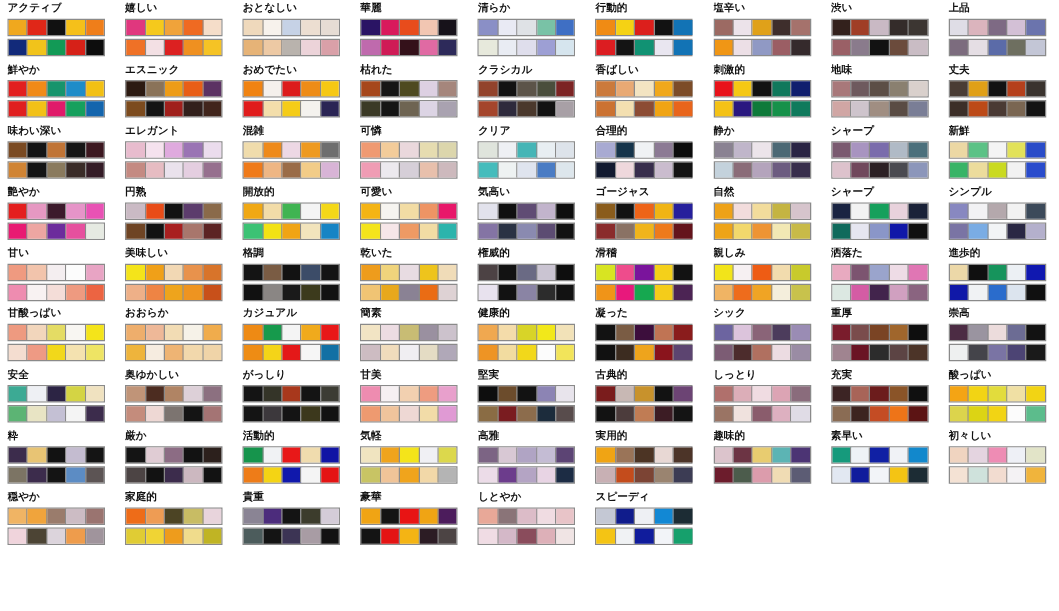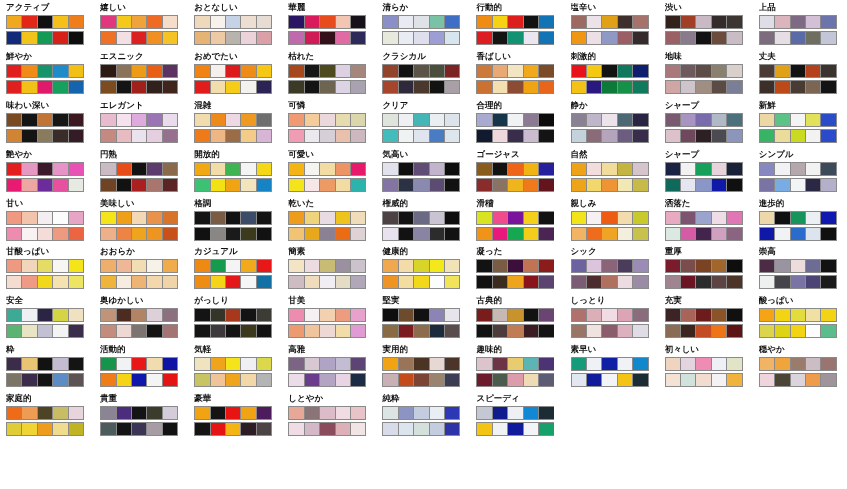--- a/index.html
+++ b/index.html
@@ -1143,20 +1143,37 @@
       </div>
       <div class="swatch-row">
         <div class="swatch" style="background: rgb(124, 116, 100);"></div>
         <div class="swatch" style="background: rgb(60, 44, 76);"></div>
         <div class="swatch" style="background: rgb(20, 20, 20);"></div>
         <div class="swatch" style="background: rgb(92, 140, 196);"></div>
         <div class="swatch" style="background: rgb(92, 84, 84);"></div>
       </div>
     </div>
     <div class="palette-card">
+      <div class="palette-label">厳か</div>
+      <div class="swatch-row">
+        <div class="swatch" style="background: rgb(20, 20, 20);"></div>
+        <div class="swatch" style="background: rgb(224, 204, 212);"></div>
+        <div class="swatch" style="background: rgb(140, 108, 132);"></div>
+        <div class="swatch" style="background: rgb(18, 18, 18);"></div>
+        <div class="swatch" style="background: rgb(44, 32, 28);"></div>
+      </div>
+      <div class="swatch-row">
+        <div class="swatch" style="background: rgb(76, 68, 68);"></div>
+        <div class="swatch" style="background: rgb(18, 18, 18);"></div>
+        <div class="swatch" style="background: rgb(60, 44, 76);"></div>
+        <div class="swatch" style="background: rgb(204, 184, 192);"></div>
+        <div class="swatch" style="background: rgb(18, 18, 18);"></div>
+      </div>
+    </div>
+    <div class="palette-card">
       <div class="palette-label">活動的</div>
       <div class="swatch-row">
         <div class="swatch" style="background: rgb(22, 148, 76);"></div>
         <div class="swatch" style="background: rgb(240, 242, 244);"></div>
         <div class="swatch" style="background: rgb(232, 24, 24);"></div>
         <div class="swatch" style="background: rgb(240, 220, 174);"></div>
         <div class="swatch" style="background: rgb(16, 20, 164);"></div>
       </div>
       <div class="swatch-row">
         <div class="swatch" style="background: rgb(238, 124, 24);"></div>
@@ -1347,37 +1364,20 @@
       </div>
       <div class="swatch-row">
         <div class="swatch" style="background: rgb(240, 220, 228);"></div>
         <div class="swatch" style="background: rgb(212, 184, 200);"></div>
         <div class="swatch" style="background: rgb(138, 76, 92);"></div>
         <div class="swatch" style="background: rgb(221, 176, 184);"></div>
         <div class="swatch" style="background: rgb(240, 228, 228);"></div>
       </div>
     </div>
     <div class="palette-card">
-      <div class="palette-label">純粋</div>
-      <div class="swatch-row">
-        <div class="swatch" style="background: rgb(220, 228, 228);"></div>
-        <div class="swatch" style="background: rgb(140, 148, 196);"></div>
-        <div class="swatch" style="background: rgb(196, 204, 224);"></div>
-        <div class="swatch" style="background: rgb(232, 238, 244);"></div>
-        <div class="swatch" style="background: rgb(44, 56, 180);"></div>
-      </div>
-      <div class="swatch-row">
-        <div class="swatch" style="background: rgb(216, 220, 232);"></div>
-        <div class="swatch" style="background: rgb(220, 228, 238);"></div>
-        <div class="swatch" style="background: rgb(212, 224, 220);"></div>
-        <div class="swatch" style="background: rgb(196, 204, 224);"></div>
-        <div class="swatch" style="background: rgb(44, 52, 168);"></div>
-      </div>
-    </div>
-    <div class="palette-card">
       <div class="palette-label">スピーディ</div>
       <div class="swatch-row">
         <div class="swatch" style="background: rgb(196, 200, 212);"></div>
         <div class="swatch" style="background: rgb(16, 28, 140);"></div>
         <div class="swatch" style="background: rgb(238, 240, 244);"></div>
         <div class="swatch" style="background: rgb(18, 136, 212);"></div>
         <div class="swatch" style="background: rgb(28, 44, 52);"></div>
       </div>
       <div class="swatch-row">
         <div class="swatch" style="background: rgb(244, 196, 20);"></div>

